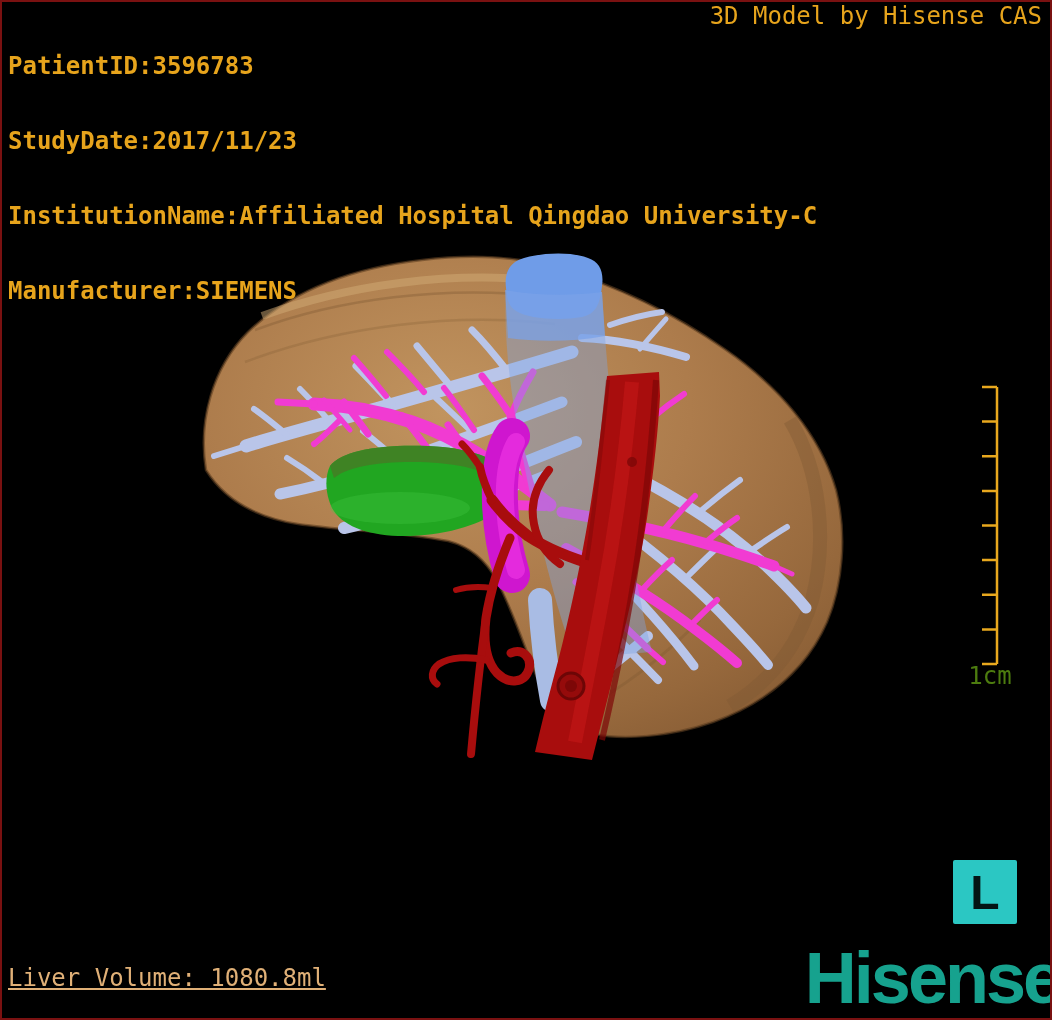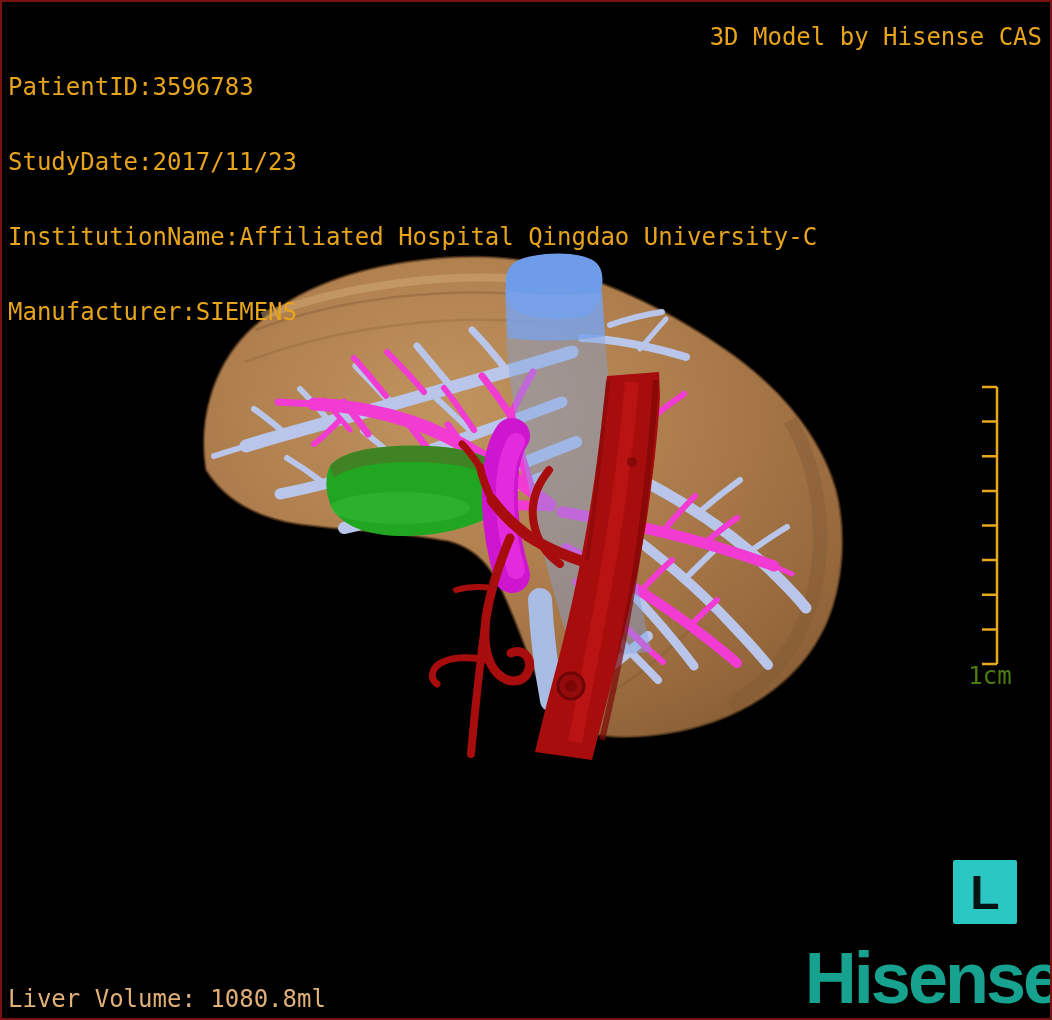--- a/index.html
+++ b/index.html
@@ -1,23 +1,23 @@
 <!DOCTYPE html>
 <html><head>
 <meta charset="utf-8">
 <style>
   html,body{margin:0;padding:0;background:#000;}
   .stage{position:relative;width:1052px;height:1020px;background:#000;overflow:hidden;
          font-family:"DejaVu Sans Mono",monospace;}
   .frame{position:absolute;inset:0;border:2px solid #7a1111;pointer-events:none;z-index:50;}
   .model-svg{position:absolute;left:0;top:0;z-index:1;}
-  .overlay{position:absolute;z-index:10;font-size:24px;line-height:25px;white-space:pre;margin-top:21px;}
+  .overlay{position:absolute;z-index:10;font-size:24px;line-height:25px;white-space:pre;}
   .tl{left:8px;top:4px;}
   .tr{right:10px;top:4px;text-align:right;}
-  .bl{left:8px;top:966px;}
+  .bl{left:8px;top:966px;text-decoration:underline;}
   .scalebar{position:absolute;left:958px;top:380px;width:64px;height:320px;z-index:10;}
   .scalebar-label{position:absolute;left:958px;top:662px;width:64px;text-align:center;
                   font-size:24px;z-index:10;}
   .lmarker{position:absolute;left:953px;top:860px;width:64px;height:64px;z-index:10;
            display:flex;align-items:center;justify-content:center;border-radius:2px;
            font-family:"Liberation Sans",sans-serif;font-weight:700;font-size:48px;color:#041414;}
   .brand{position:absolute;right:-8px;bottom:6px;z-index:10;line-height:1;
          font-family:"Liberation Sans",sans-serif;font-weight:700;font-size:72px;
          letter-spacing:-3px;white-space:nowrap;}
 </style>
@@ -147,21 +147,21 @@
                C 629,612 640,564 647,518 C 653,476 658,434 660,396 L 659,372 Z" fill="#a80d0d"></path>
       <path fill="none" stroke="#c51818" stroke-opacity="0.6" stroke-width="14" d="M 632,382 C 626,450 617,520 604,590 C 595,640 585,690 575,742"></path>
       <path fill="none" stroke="#7d0707" stroke-opacity="0.7" stroke-width="6" d="M 656,380 C 652,440 646,500 637,560 C 628,620 616,680 602,740"></path>
       <path fill="none" stroke="#7d0707" stroke-opacity="0.5" stroke-width="4" d="M 608,380 C 602,440 596,500 587,560"></path>
       <circle cx="571" cy="686" r="13" fill="#950b0b" stroke="#6d0606" stroke-width="3"></circle>
       <circle cx="571" cy="686" r="6" fill="#7d0707"></circle>
       <circle cx="632" cy="462" r="5" fill="#7d0707" fill-opacity="0.8"></circle>
     </g>
   </svg>
 
-  <div class="overlay tl" style="color: rgb(231, 164, 28);">
+  <div class="overlay tl" style="color: rgb(231, 164, 28); font-weight: bold;">
     <div>PatientID:3596783</div>
     <div>StudyDate:2017/11/23</div>
     <div>InstitutionName:Affiliated Hospital Qingdao University-C</div>
     <div>Manufacturer:SIEMENS</div>
   </div>
 
   <div class="overlay tr" style="color: rgb(231, 164, 28);">3D Model by Hisense CAS</div>
 
   <div class="overlay bl" style="color: rgb(224, 176, 119);">Liver Volume: 1080.8ml</div>
 

